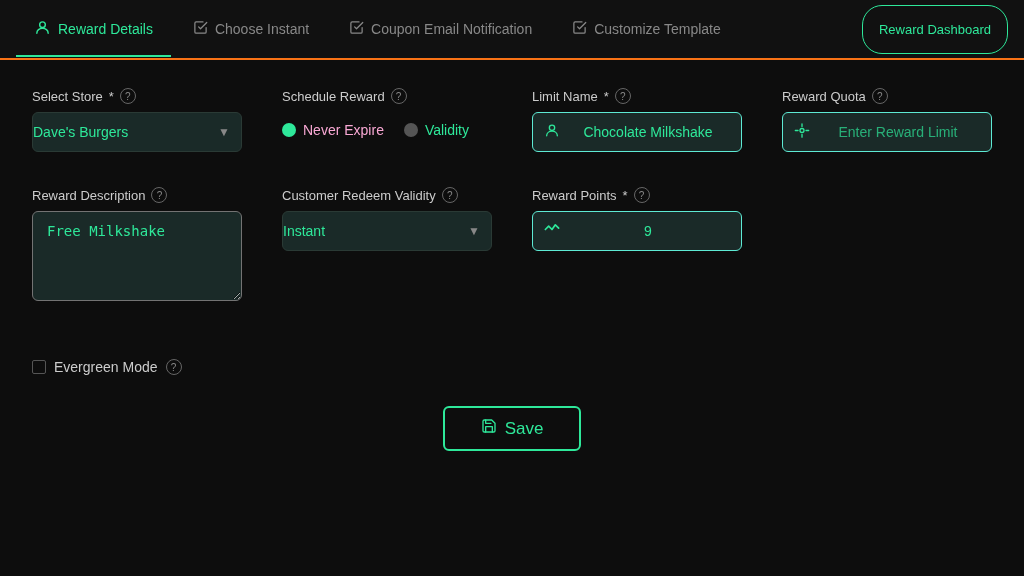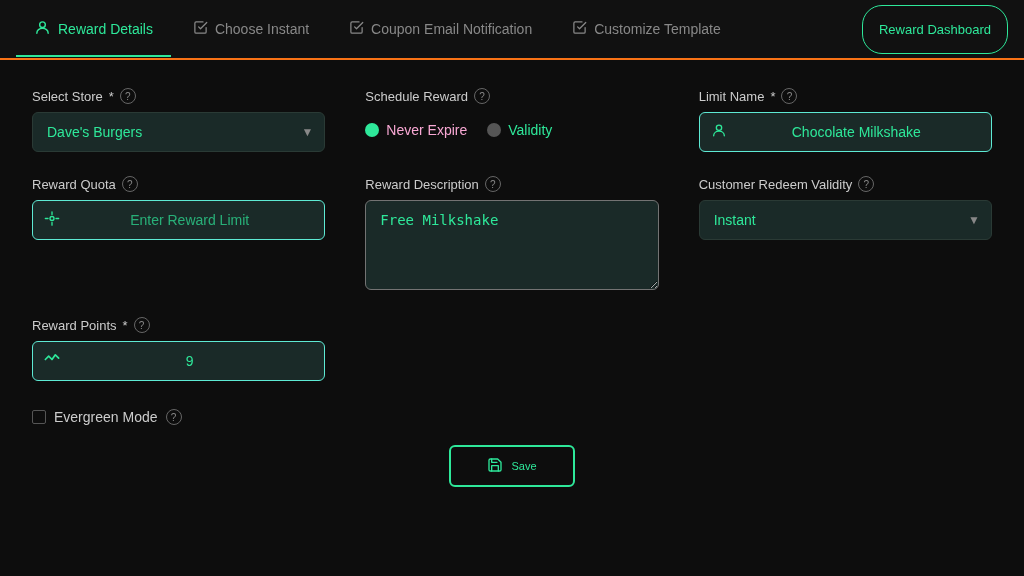--- a/index.html
+++ b/index.html
@@ -58,22 +58,22 @@
       border-radius: 20px;
       cursor: pointer;
       font-size: 13px;
       white-space: nowrap;
     }
 
     
     .main-content {
       padding: 28px 32px 20px 32px;
       display: grid;
-      grid-template-columns: 1fr 1fr 1fr;
-      gap: 4px 40px;
+      grid-template-columns: 1fr 1fr 1fr 1fr;
+      gap: 15px 40px;
     }
 
     .field-group {
       margin-bottom: 20px;
     }
 
     .field-label {
       display: flex;
       align-items: center;
       gap: 6px;
@@ -107,21 +107,21 @@
       outline: none;
       text-align: center;
     }
     .input-field::placeholder { color: #2ee89a; opacity: 0.7; }
 
     .select-field {
       width: 100%;
       background: #1a2a28;
       border: 1px solid #2a3a35;
       border-radius: 6px;
-      padding: 11px 14px;
+      padding: 11px 0;
       color: #2ee89a;
       font-size: 14px;
       outline: none;
       appearance: none;
       cursor: pointer;
       position: relative;
     }
 
     .select-wrapper {
       position: relative;
@@ -214,21 +214,21 @@
     .points-input-wrapper input {
       padding-left: 36px;
     }
 
     
     .evergreen-row {
       display: flex;
       align-items: center;
       gap: 8px;
       grid-column: 1 / -1;
-      margin-top: 4px;
+      margin-top: 20px;
     }
     .evergreen-checkbox {
       width: 14px;
       height: 14px;
       border: 1.5px solid #555;
       background: transparent;
       cursor: pointer;
       appearance: none;
       border-radius: 2px;
     }
@@ -240,21 +240,21 @@
       justify-content: center;
       margin-top: 16px;
     }
     .save-btn {
       background: transparent;
       border: 2px solid #2ee89a;
       color: #2ee89a;
       padding: 10px 36px;
       border-radius: 6px;
       cursor: pointer;
-      font-size: 11px;
+      font-size: 17px;
       display: flex;
       align-items: center;
       gap: 8px;
     }
   </style>
 </head>
 <body>
 
 <nav class="top-nav">
 

